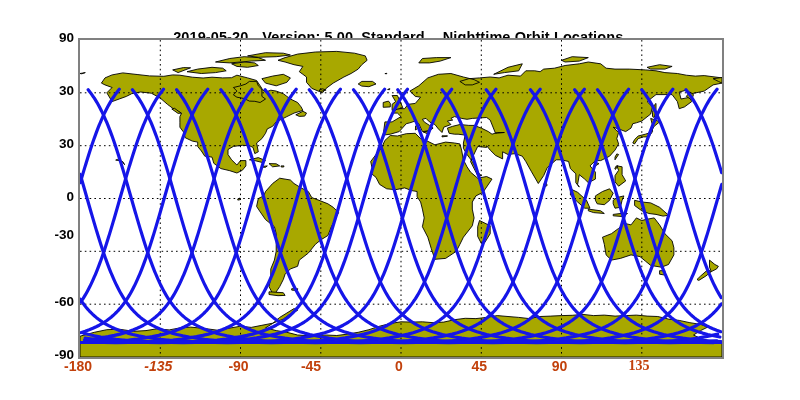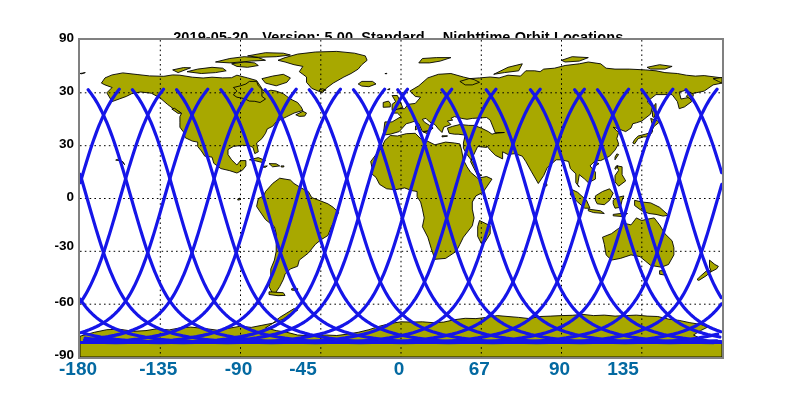--- a/index.html
+++ b/index.html
@@ -52,23 +52,23 @@
     text-align:right;
     font-size:13.5px;
     font-weight:bold;
     color:#000;
     line-height:13px;
     white-space:nowrap;
   }
   .xlab{
     position:absolute;
     top:358px;
-    font-size:19px;
+    font-size:14px;
     font-weight:bold;
-    color:#0369a1;
+    color:#c2410c;
     white-space:nowrap;
     transform:translateX(-50%);
   }
 </style>
 </head>
 <body>
 
 <div id="root">
 
   <div id="title">
@@ -179,29 +179,29 @@
           <line x1="0" y1="302.56" x2="642" y2="302.56" stroke="#1515E8" stroke-width="3.0"></line>
         </svg>
     </div>
   </div>
 
   <div id="ylabels">
       <div class="ylab" style="top: 31px;">90</div>
       <div class="ylab" style="top: 83.8333px;">30</div>
       <div class="ylab" style="top: 136.667px; text-align: right;">30</div>
       <div class="ylab" style="top: 189.5px;">0</div>
-      <div class="ylab" style="top: 239px;">-30</div>
+      <div class="ylab" style="top: 228px;">-30</div>
       <div class="ylab" style="top: 295.167px;">-60</div>
       <div class="ylab" style="top: 348px;">-90</div>
     </div>
   <div id="xlabels">
       <div class="xlab" style="left: 78px;">-180</div>
-      <div class="xlab" style="left: 158.25px;">-135</div>
+      <div class="xlab" style="left: 158.25px; font-style: italic;">-135</div>
       <div class="xlab" style="left: 238.5px;">-90</div>
-      <div class="xlab" style="left: 303px;">-45</div>
+      <div class="xlab" style="left: 311px;">-45</div>
       <div class="xlab" style="left: 399px;">0</div>
-      <div class="xlab" style="left: 479.25px;">67</div>
+      <div class="xlab" style="left: 479.25px;">45</div>
       <div class="xlab" style="left: 559.5px;">90</div>
-      <div class="xlab" style="left: 623px;">135</div>
+      <div class="xlab" style="left: 639px; font-family: Liberation Serif, serif;">135</div>
       <div class="xlab" style="left: 720px; margin-top: 48px;">180</div>
     </div>
 
 </div>
 
 </body></html>

